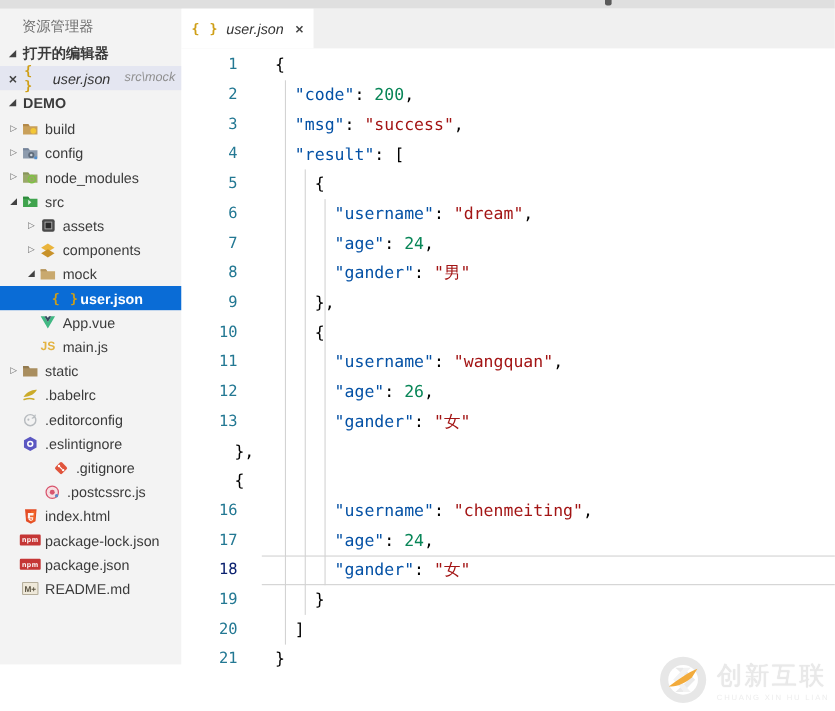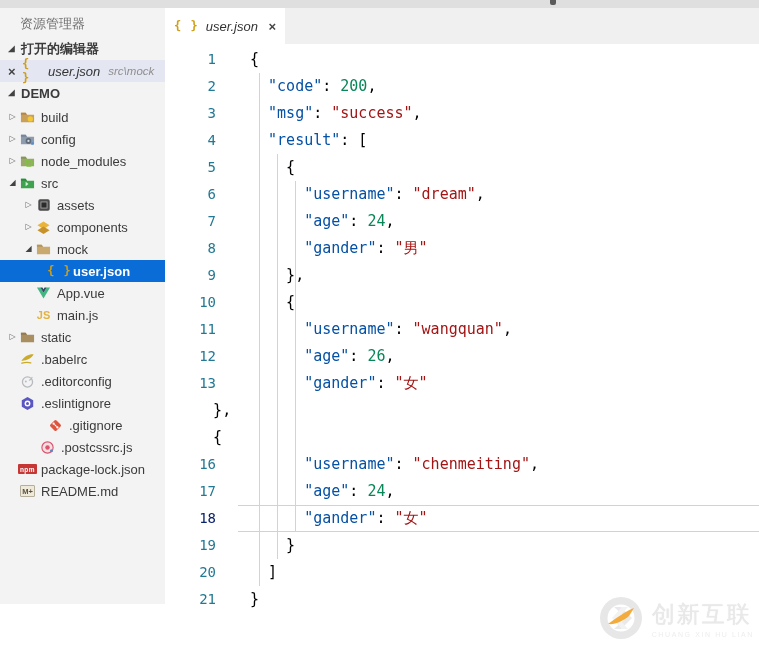--- a/index.html
+++ b/index.html
@@ -13,21 +13,21 @@
   
   .sidebar { position:absolute; top:8px; left:0; width:165px; height:596px; background:#f3f3f3; color:#3b3b3b; font-size:13px; }
   .sidebar-title { height:30px; line-height:32px; padding-left:20px; color:#6f6f6f; }
   .section-header { display:flex; align-items:center; height:22px; font-weight:bold; padding-left:5px; cursor:pointer; }
   .section-header .twisty { margin-right:3px; }
   .twisty { width:13px; flex:none; font-size:8px; color:#424242; text-align:center; line-height:22px; }
   .twisty.hollow { color:#6a6a6a; }
   .open-editor-row { display:flex; align-items:center; height:22px; background:#e4e6f1; padding-left:8px; }
   .oe-close { width:14px; font-weight:bold; color:#424242; font-size:13px; flex:none; cursor:pointer; }
   .oe-name { font-style:italic; margin-left:4px; color:#333; }
-  .oe-path { font-style:italic; margin-left:8px; color:#8f8f8f; font-size:11.5px; white-space:nowrap; }
+  .oe-path { font-style:italic; margin-left:13px; color:#8f8f8f; font-size:11.5px; white-space:nowrap; }
   .tree { margin-top:2px; }
   .tree-row { display:flex; align-items:center; height:22px; cursor:pointer; white-space:nowrap; }
   .tree-row.selected { background:#0a6cd6; color:#fff; font-weight:bold; }
   .tree-icon { width:17px; height:16px; flex:none; display:flex; align-items:center; justify-content:center; margin-right:5px; }
   .tree-icon svg { display:block; }
   .tree-label { font-size:13px; }
 
   .ic-braces { font-family:"DejaVu Sans Mono",monospace; font-weight:bold; color:#cf9f17; font-size:12px; letter-spacing:1px; }
   .js-badge { font-weight:bold; color:#e3b341; font-size:11px; font-family:"Liberation Sans",sans-serif; }
   .npm-badge { background:#c53635; color:#fff; font-weight:bold; font-size:6.5px; padding:1.5px 2px; border-radius:1px; letter-spacing:.5px; }
@@ -256,23 +256,41 @@
             <circle cx="8" cy="8" r="6" fill="#f6dfe2" stroke="#d8556e" stroke-width="1.2"></circle>
             <circle cx="8" cy="8" r="2.4" fill="#d8556e"></circle>
             <circle cx="12.2" cy="11.4" r="1.6" fill="#5c87c5"></circle>
           </svg>
         </span>
         <span class="tree-label">.postcssrc.js</span>
       </div>
       <div class="tree-row" style="padding-left: 6px;">
         <span class="twisty"></span>
         <span class="tree-icon">
+          <svg width="14" height="15" viewBox="0 0 16 17">
+            <path d="M2 1h12l-1.1 12.6L8 16l-4.9-2.4z" fill="#e44d26"></path>
+            <path d="M8 2.5v12l3.9-1.9L12.9 2.5z" fill="#f16529"></path>
+            <path d="M5 5h6l-.3 2.5H7.2l.2 1.8h3.2l-.4 3-2.2.8-2.2-.8-.1-1.4h1.6l.1.7 1 .3 1-.3.1-1H4.9z" fill="#fff" opacity=".92"></path>
+          </svg>
+        </span>
+        <span class="tree-label">index.html</span>
+      </div>
+      <div class="tree-row" style="padding-left: 6px;">
+        <span class="twisty"></span>
+        <span class="tree-icon">
           <span class="npm-badge">npm</span>
         </span>
         <span class="tree-label">package-lock.json</span>
+      </div>
+      <div class="tree-row" style="padding-left: 6px;">
+        <span class="twisty"></span>
+        <span class="tree-icon">
+          <span class="npm-badge">npm</span>
+        </span>
+        <span class="tree-label">package.json</span>
       </div>
       <div class="tree-row" style="padding-left: 6px;">
         <span class="twisty"></span>
         <span class="tree-icon">
           <span class="md-badge">M+</span>
         </span>
         <span class="tree-label">README.md</span>
       </div>
     </div>
 </div>

